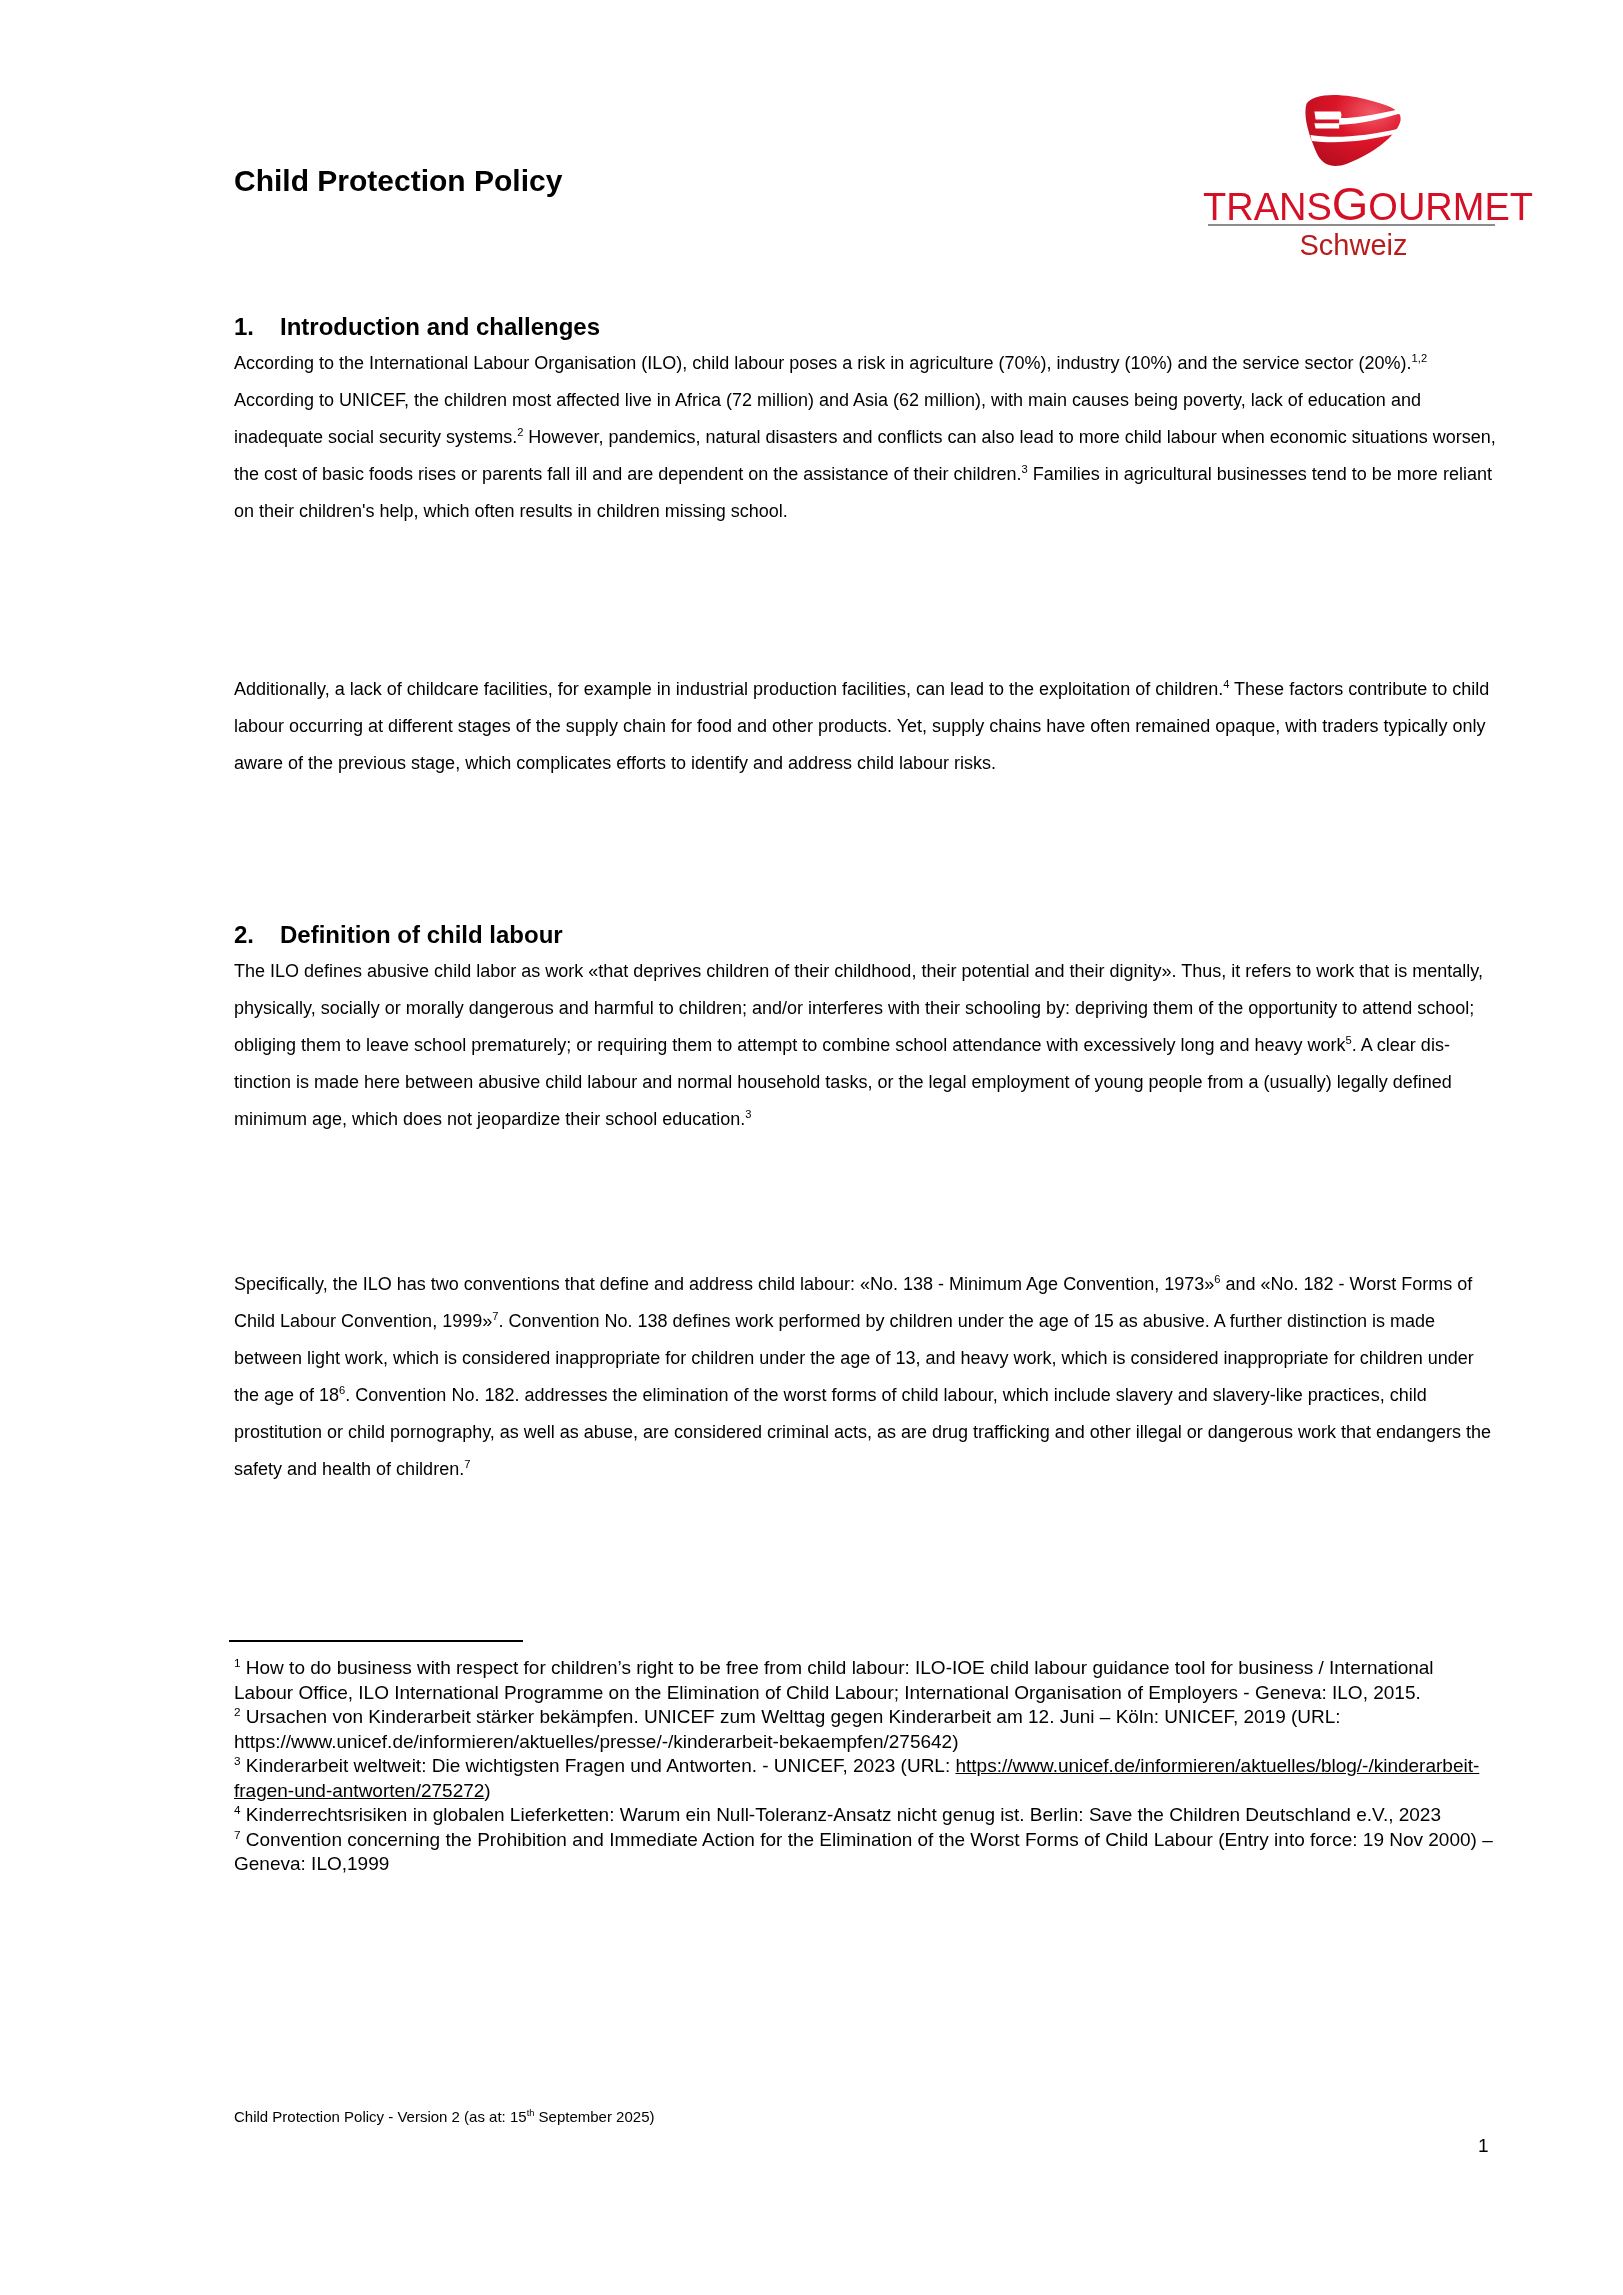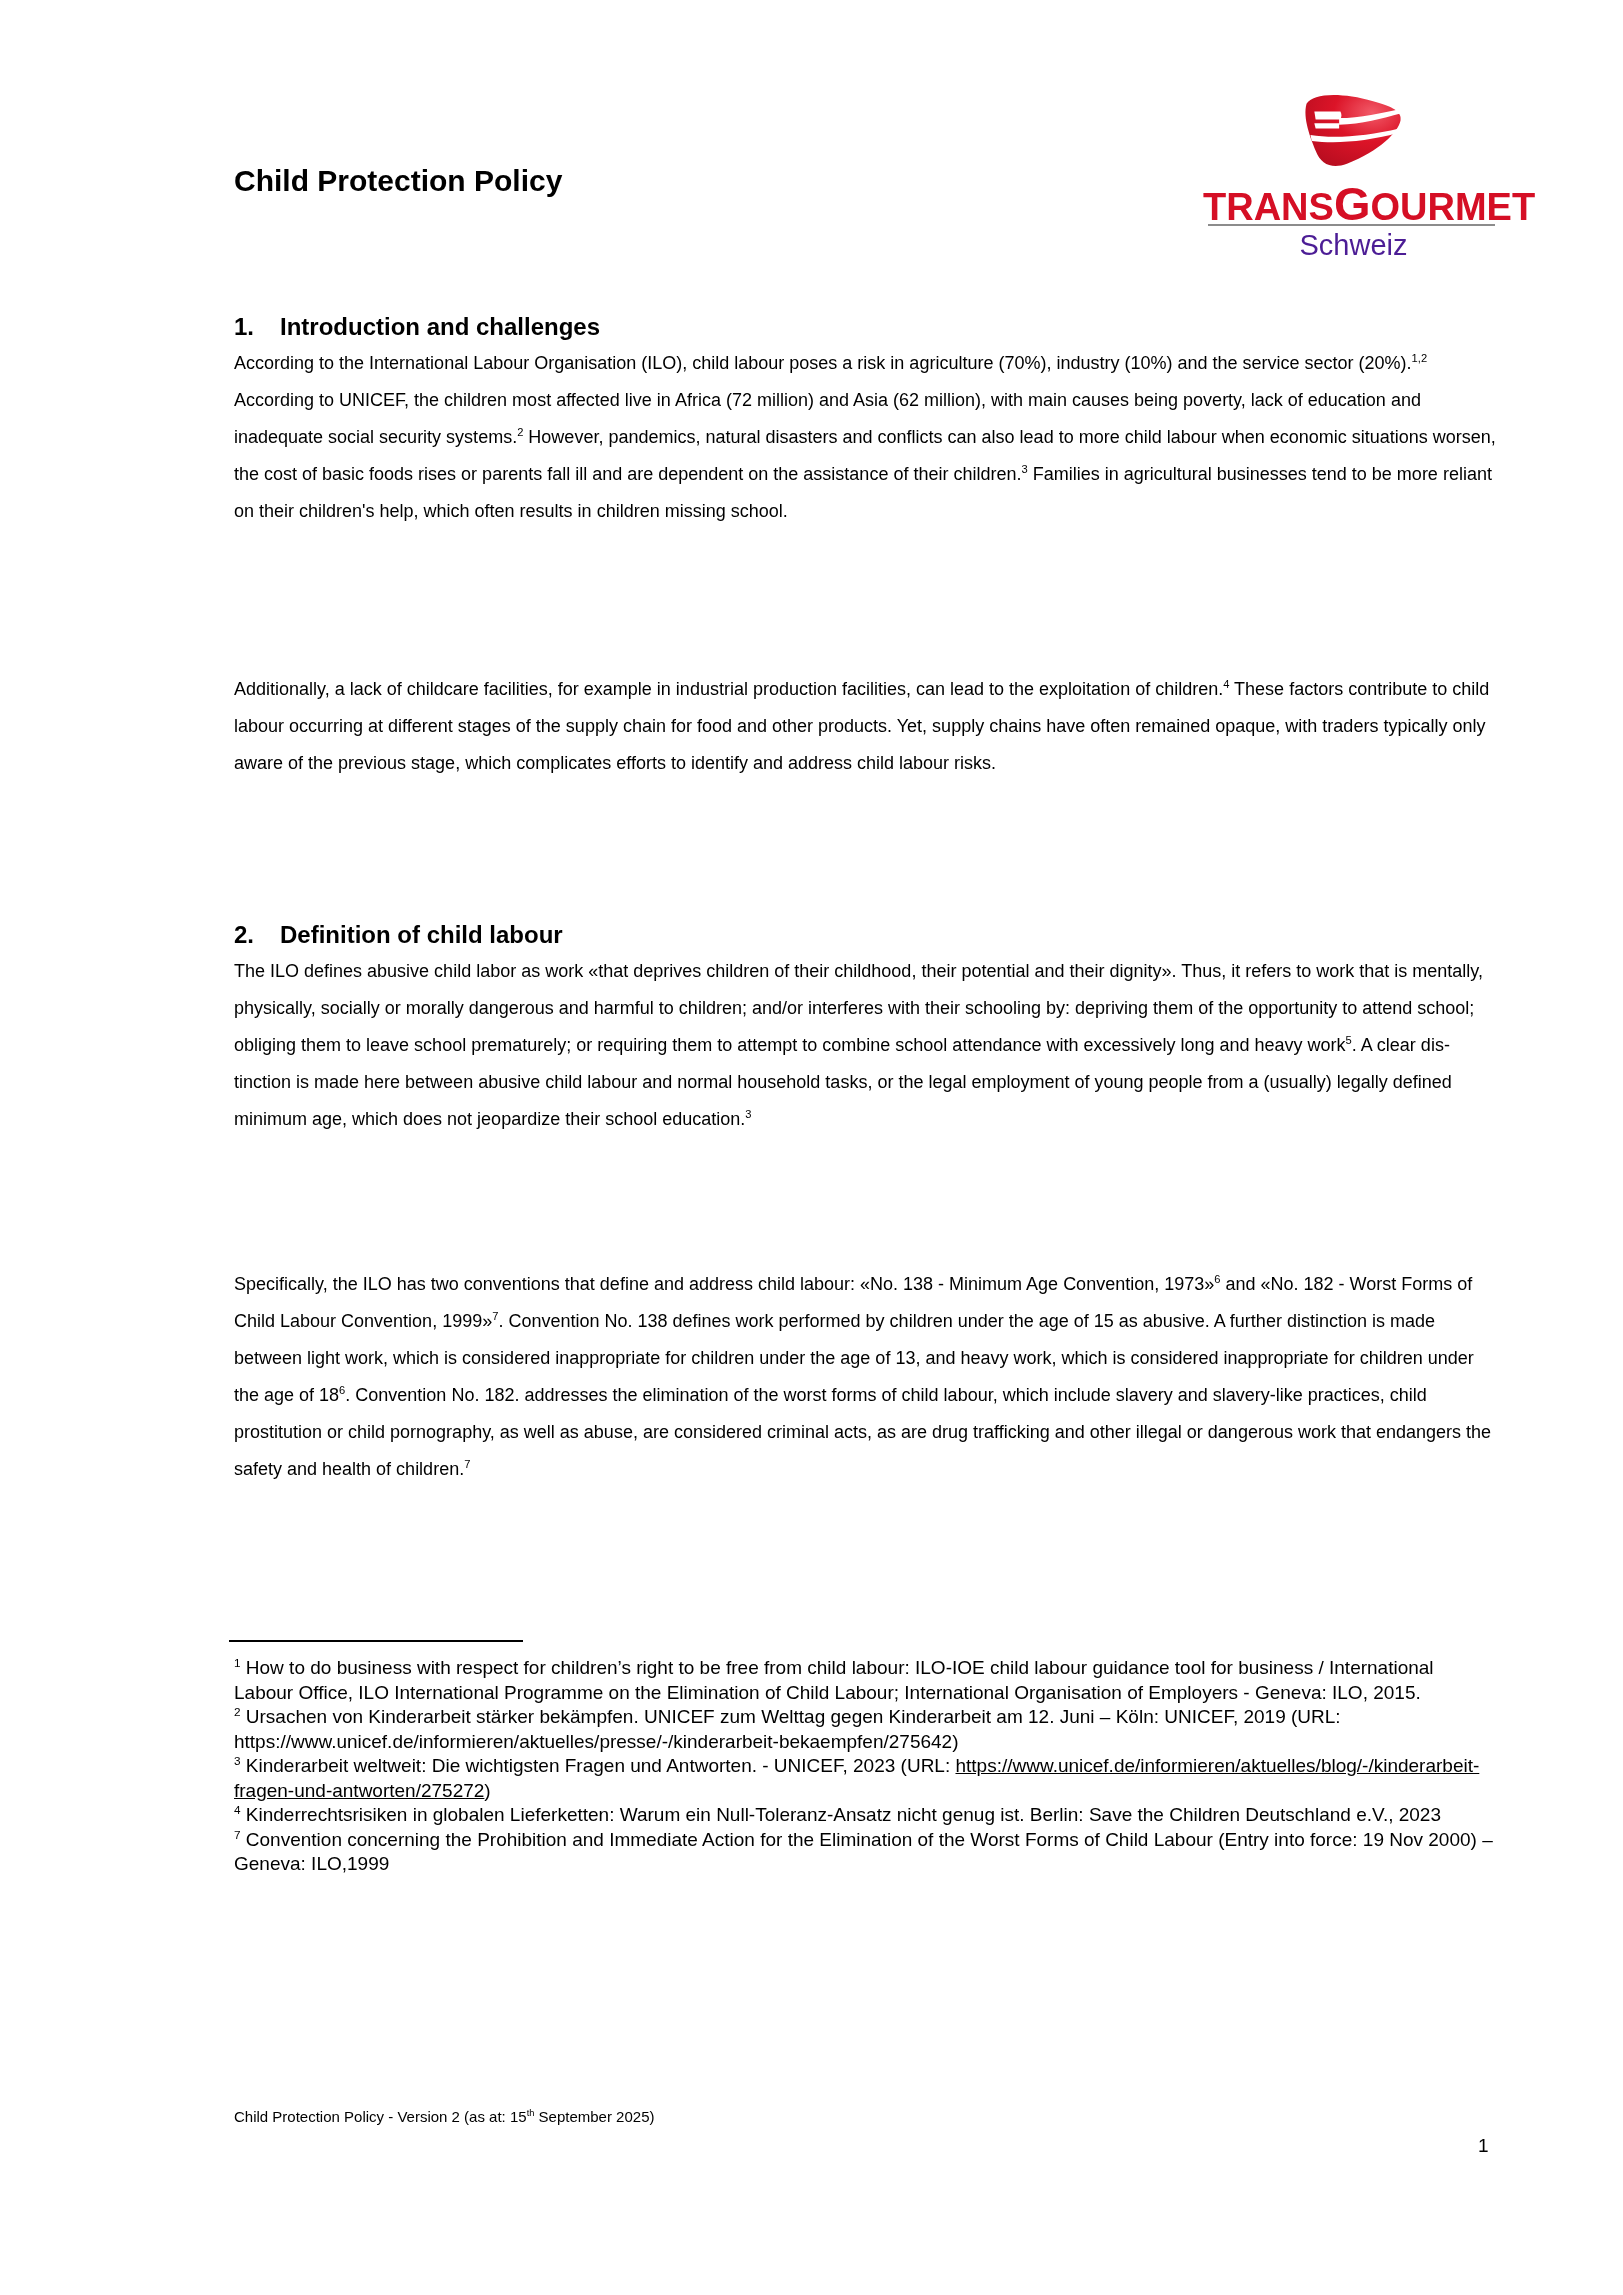--- a/index.html
+++ b/index.html
@@ -4,25 +4,25 @@
 <style>
   html, body { margin: 0; padding: 0; background: #ffffff; }
   body { width: 1623px; height: 2295px; position: relative; overflow: hidden;
          font-family: "Liberation Sans", sans-serif; color: #000; }
   .page { position: absolute; left: 0; top: 0; width: 1623px; height: 2295px; }
 
   .doc-title { position: absolute; left: 234px; top: 164px; font-size: 30px; font-weight: bold; margin: 0; }
 
   .logo { position: absolute; left: 1203px; top: 92px; width: 301px; height: 164px; }
   .logo .wordmark { position: absolute; left: 0; top: 84px; width: 301px; text-align: center;
-        font-size: 38px; font-weight: bold; color: #d50f25; letter-spacing: 0px; }
+        font-size: 38px; font-weight: normal; color: #d50f25; letter-spacing: 0px; }
   .logo .wordmark .big { font-size: 47px; }
   .logo .rule { position: absolute; left: 5.2px; top: 132px; width: 287px; height: 2px; background: #8c8c8c; }
   .logo .sub { position: absolute; left: 0; top: 137px; width: 301px; text-align: center;
-        font-size: 29px; color: #4c1d95; }
+        font-size: 29px; color: #b91c1c; }
   .logo svg { position: absolute; left: 98px; top: 0; }
 
   .body-col { position: absolute; left: 234px; width: 1263px; }
   .section-heading { font-size: 24px; font-weight: bold; margin: 0; line-height: 37px; }
   .section-heading .num { display: inline-block; width: 46px; }
   .para { font-size: 18px; line-height: 37px; margin: 0; }
   sup { font-size: 0.62em; line-height: 0; vertical-align: super; }
 
   #sec1 { top: 308px; }
   #sec1-p2 { top: 671px; }

